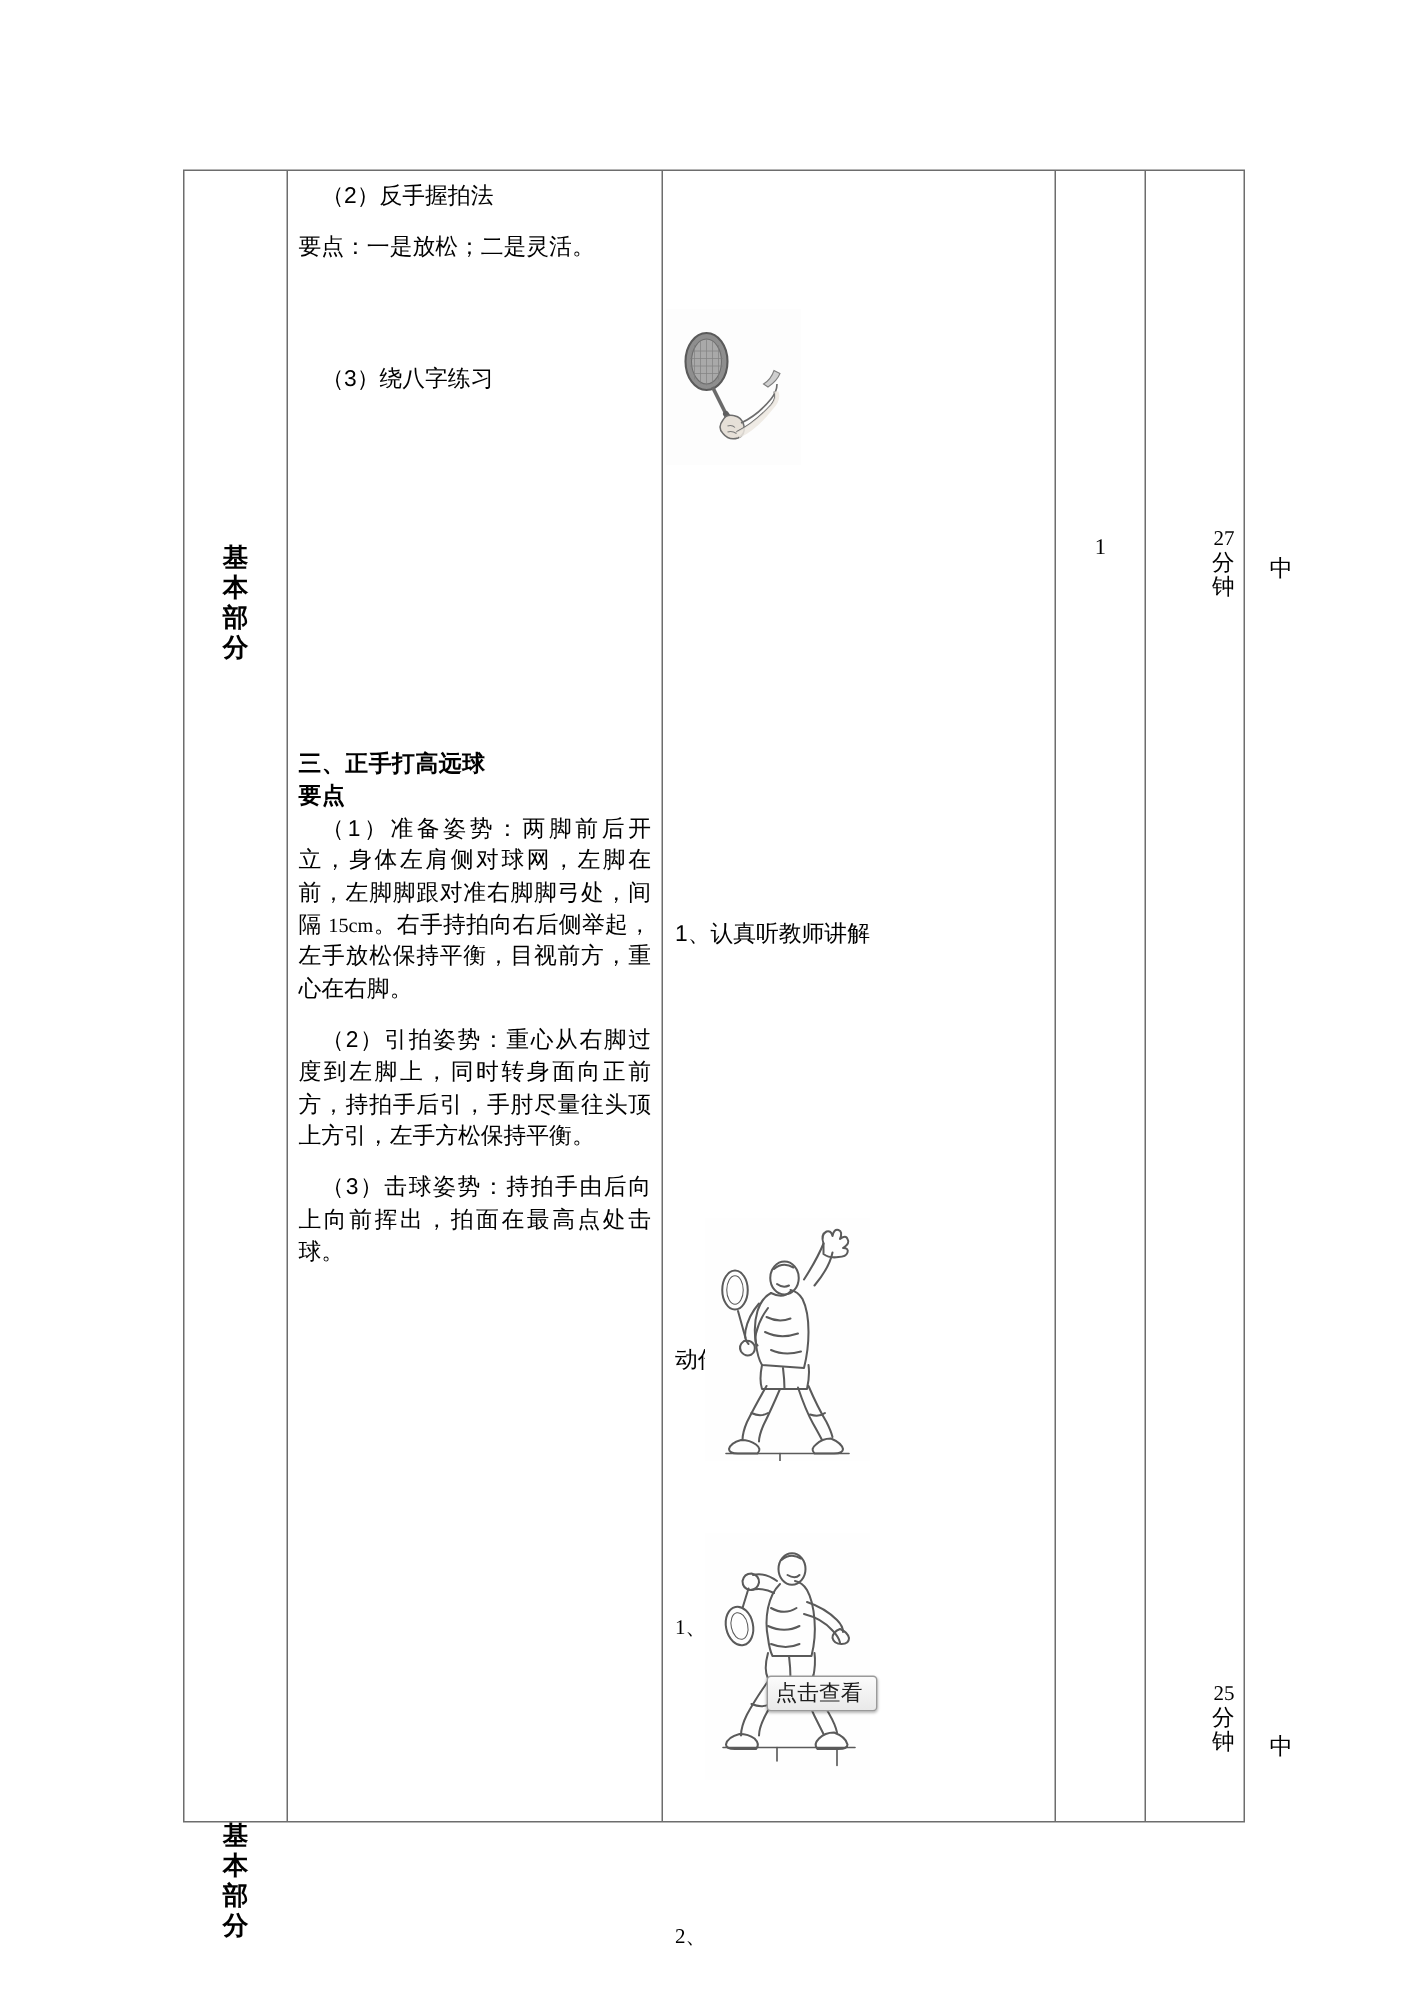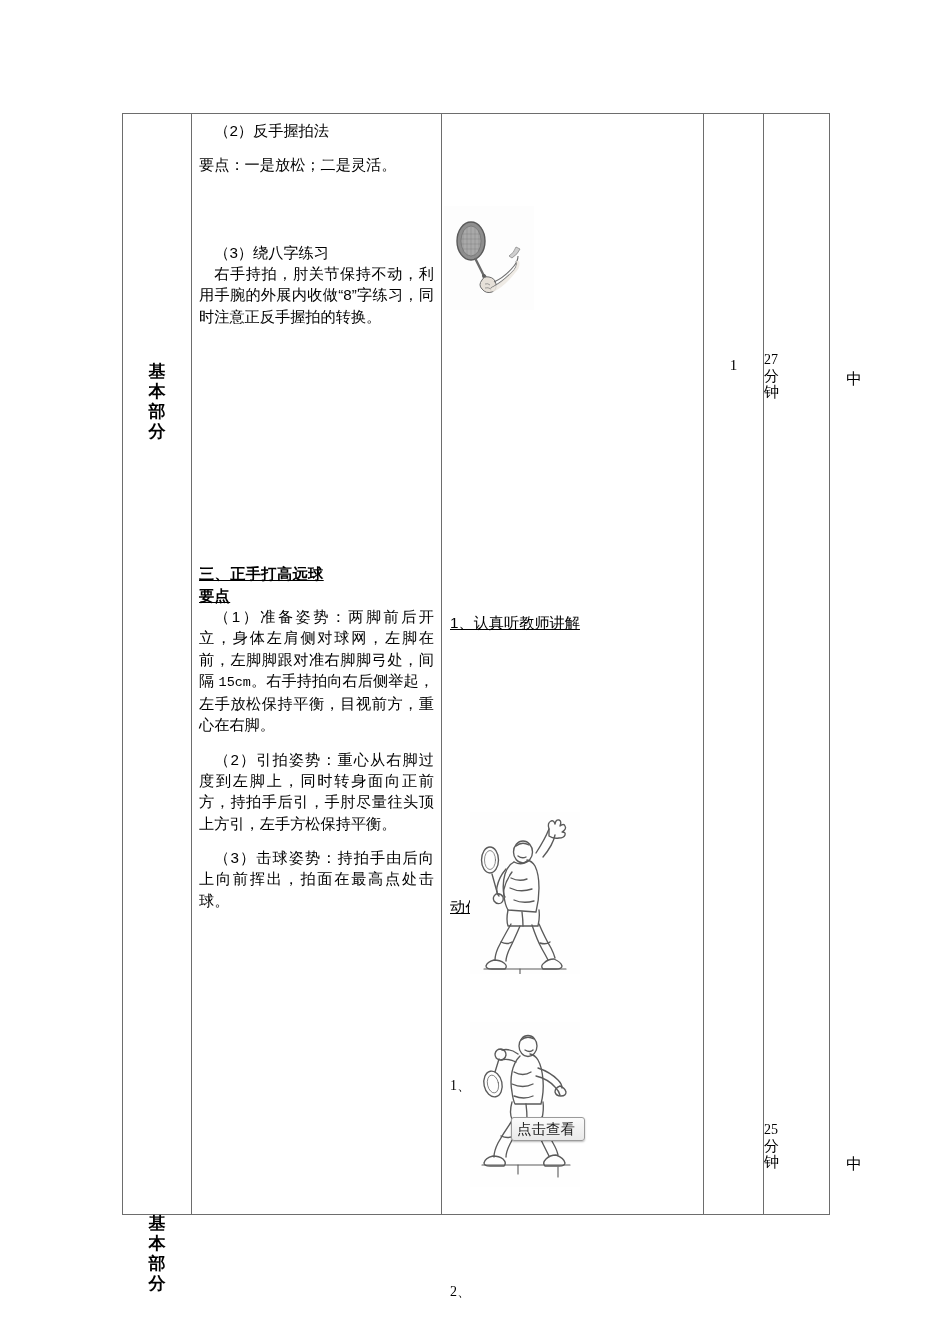--- a/index.html
+++ b/index.html
@@ -84,41 +84,39 @@
     text-align: justify;
   }
   .indent1 { text-indent: 1em; }
   .indent2 { text-indent: 2.15em; }
   .gap-sm { height: 13px; }
   .gap-md { height: 26px; }
   .gap-lg { height: 236px; }
   .gap-xl { height: 40px; }
   .hd {
     font-weight: bold;
-    text-decoration: underline;
     letter-spacing: 0.4px;
   }
   .lat {
-    font-family: Liberation Mono, monospace;
+    font-family: Liberation Serif, serif;
     font-size: 13.5px;
   }
 
   
   #org-col {
     left: 319px;
     top: 0px;
     width: 261px;
     font-size: 15.2px;
     line-height: 1.4;
   }
   .org-text {
     position: absolute;
     left: 8px;
     width: 248px;
-    text-decoration: underline;
   }
   .org-text p { margin: 0; }
 
   #practice-list { top: 498px; }
   #view-caption  { top: 782px; }
 
   
   .fig-num {
     position: absolute;
     font-family: "Liberation Serif", "DejaVu Serif", serif;
@@ -134,21 +132,21 @@
     width: 59px;
     text-align: center;
     font-family: "Liberation Serif", "DejaVu Serif", serif;
     font-size: 15px;
   }
 
   
   .dur-cell {
     left: 641px;
     width: 59px;
-    text-align: left;
+    text-align: right;
     line-height: 1.12;
   }
   .dur-cell .num {
     display: block;
     font-family: "Liberation Serif", "DejaVu Serif", serif;
     font-size: 14px;
   }
   .dur-cell .ch {
     display: block;
     font-size: 15px;
@@ -245,21 +243,20 @@
 
       <div class="gap-sm"></div>
 
       <p>要点：一是放松；二是灵活。</p>
 
       <div class="gap-md"></div>
       <div class="gap-xl"></div>
 
       <p class="indent1">（3）绕八字练习</p>
 
-      <p class="indent1">右手持拍，肘关节保持不动，利用手腕的外展内收做“8”字练习，同时注意正反手握拍的转换。</p>
 
       <div class="gap-lg"></div>
 
       <p class="hd">三、正手打高远球</p>
       <p class="hd">要点</p>
 
       <p class="indent1"><span>（1）准备姿势：两脚前后开立，身体左肩侧对球网，左脚在前，左脚脚跟对准右脚脚弓处，间隔 </span><span class="lat">15cm</span><span>。右手持拍向右后侧举起，左手放松保持平衡，目视前方，重心在右脚。</span></p>
 
       <div class="gap-sm"></div>
 

